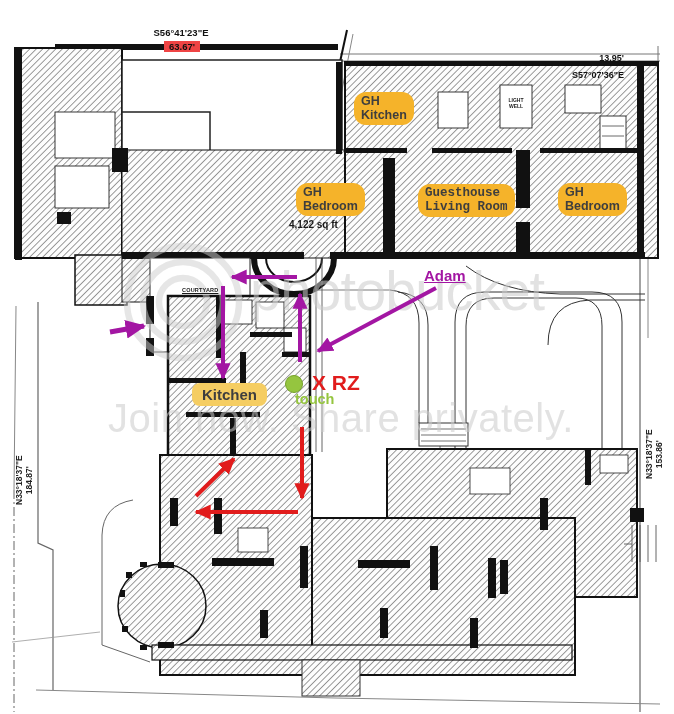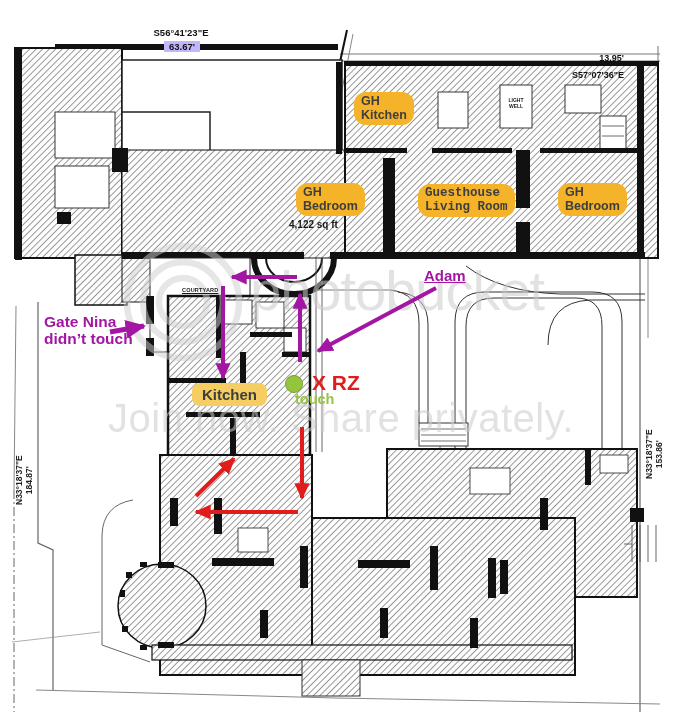--- a/index.html
+++ b/index.html
@@ -194,21 +194,21 @@
     </g>
     <g style="stroke:var(--red)" stroke-width="4" fill="none">
       <line x1="196" y1="496" x2="234" y2="459" marker-end="url(#ar)"></line>
       <line x1="302" y1="427" x2="302" y2="498" marker-end="url(#ar)"></line>
       <line x1="298" y1="512" x2="196" y2="512" marker-end="url(#ar)"></line>
     </g>
     <circle cx="294" cy="384" r="8.5" style="fill:var(--green)" stroke="#76a32a" stroke-width="1"></circle>
   </svg>
 
   <div class="t survey" style="left:135px;top:27px;width:92px;text-align:center;">S56°41'23"E</div>
-  <div class="t survey" style="left:164px;top:41px;width:36px;text-align:center;background:#c4b5fd;">63.67'</div>
+  <div class="t survey" style="left:164px;top:41px;width:36px;text-align:center;background:#ef4444;">63.67'</div>
   <div class="t survey" style="left:580px;top:53px;width:44px;text-align:right;font-size:9px;">13.95'</div>
   <div class="t survey" style="left:556px;top:70px;width:68px;text-align:right;font-size:9px;">S57°07'36"E</div>
   <div class="t rot" style="left:-21px;top:470px;width:90px;">
     <div>N33°18'37"E</div>
     <div>184.87'</div>
   </div>
   <div class="t rot" style="left:609px;top:444px;width:90px;">
     <div>N33°18'37"E</div>
     <div>153.86'</div>
   </div>
@@ -221,19 +221,17 @@
   <div class="lbl" style="left:354px;top:92px;">GH
 Kitchen</div>
   <div class="lbl" style="left:296px;top:183px;">GH
 Bedroom</div>
   <div class="lbl" style="left:418px;top:184px;font-family:Liberation Mono, monospace;">Guesthouse
 Living Room</div>
   <div class="lbl" style="left:558px;top:183px;">GH
 Bedroom</div>
   <div class="lbl" style="left:192px;top:383px;font-size:15px;background:var(--yellow);padding:3px 10px;border-radius:8px;">Kitchen</div>
 
-  <div class="t note pre" style="left:44px;top:313px;font-size:15.5px;line-height:1.12;color:var(--purple);">Gate Nina
-didn’t touch</div>
   <div class="t note" style="left:424px;top:267px;font-size:15px;color:var(--purple);text-decoration:underline;">Adam</div>
   <div class="t note" style="left:312px;top:371px;font-size:21px;color:var(--red);">X RZ</div>
   <div class="t note" style="left:295px;top:391px;font-size:14.5px;color:var(--green);">touch</div>
 
 </div>
 
 </body></html>

